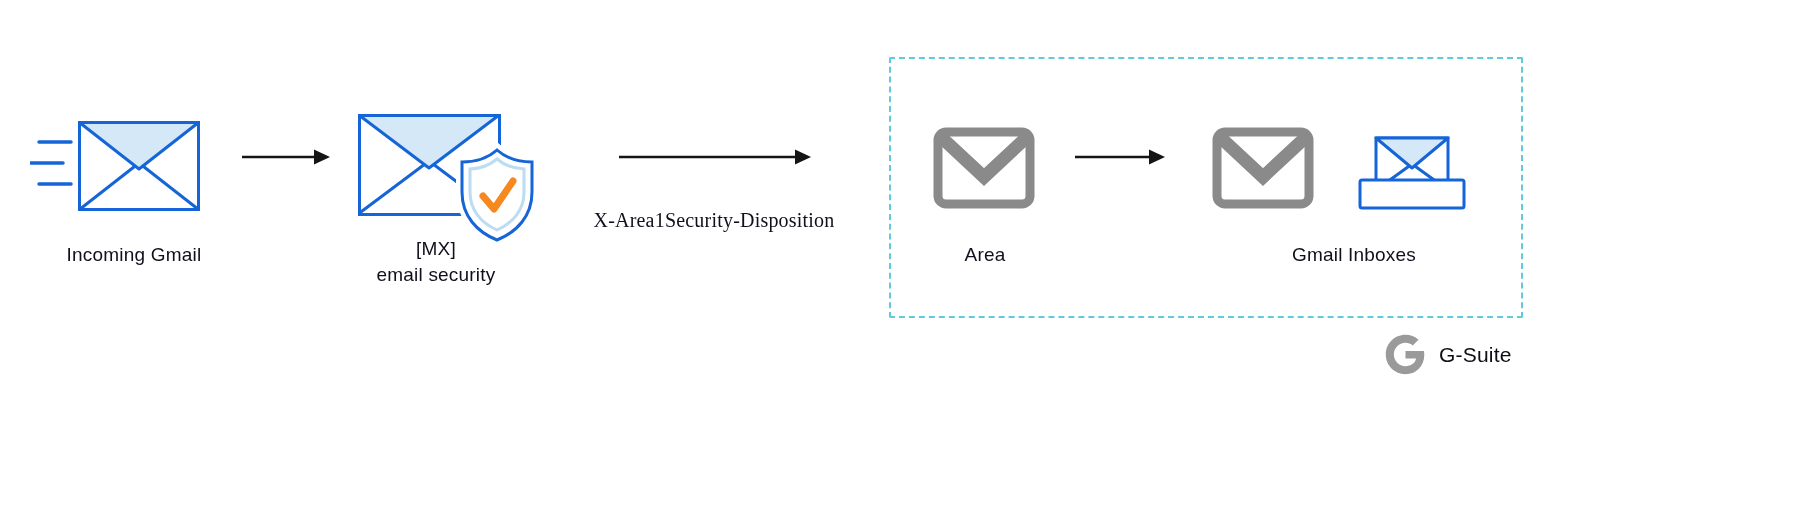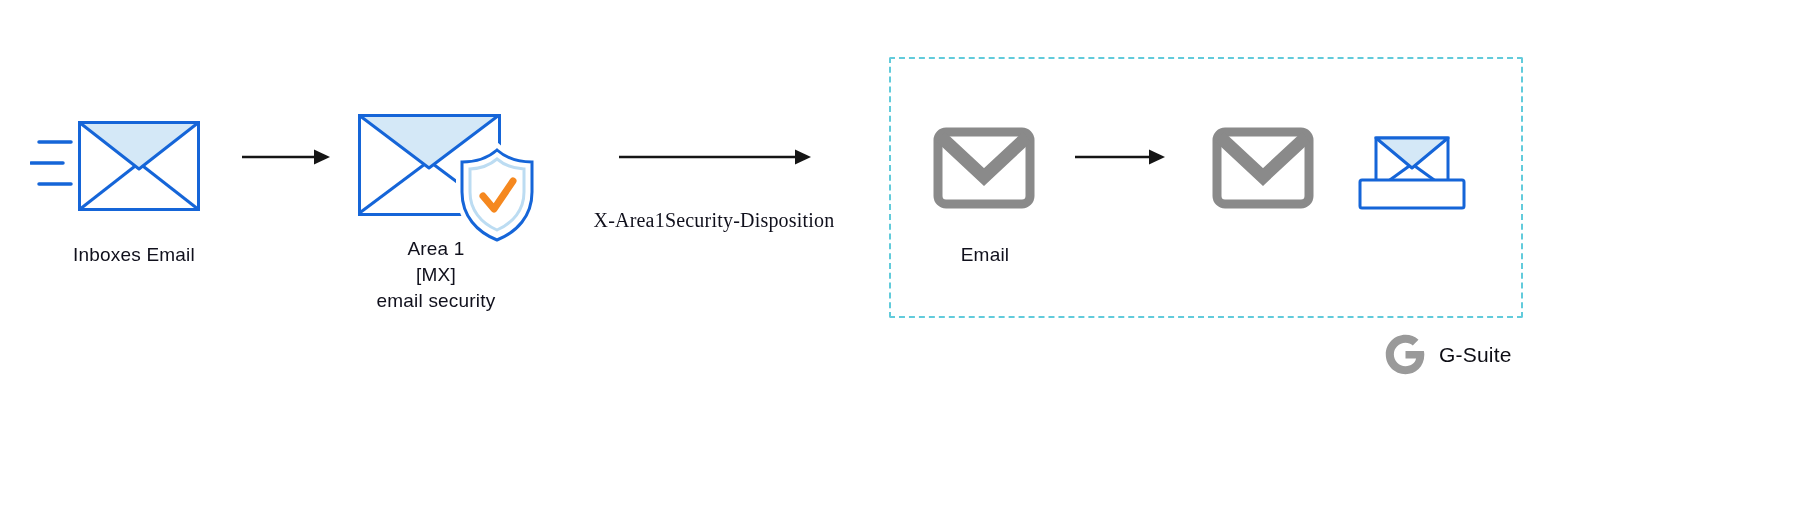--- a/index.html
+++ b/index.html
@@ -60,21 +60,21 @@
     <line x1="9" y1="50" x2="41" y2="50" stroke="var(--blue)" stroke-width="3.5" stroke-linecap="round"></line>
   </svg>
 
   <svg class="abs" style="left:78px;top:121px;" width="122" height="90" viewBox="0 0 122 90">
     <rect x="1.5" y="1.5" width="119" height="87" fill="#ffffff" stroke="var(--blue)" stroke-width="3"></rect>
     <line x1="1.5" y1="88.5" x2="61" y2="42" stroke="var(--blue)" stroke-width="3"></line>
     <line x1="120.5" y1="88.5" x2="61" y2="42" stroke="var(--blue)" stroke-width="3"></line>
     <polygon points="1.5,1.5 120.5,1.5 61,48" fill="var(--blue-fill)" stroke="var(--blue)" stroke-width="3" stroke-linejoin="round"></polygon>
   </svg>
 
-  <div class="abs label" style="left:28px;top:242px;width:212px;">Inboxes Email</div>
+  <div class="abs label" style="left:28px;top:242px;width:212px;">Incoming Gmail</div>
 
   <svg class="abs" style="left:240px;top:144px;" width="92" height="26" viewBox="0 0 92 26">
     <line x1="2" y1="13" x2="76" y2="13" stroke="var(--arrow)" stroke-width="2.6"></line>
     <polygon points="74,5.5 90,13 74,20.5" fill="var(--arrow)"></polygon>
   </svg>
 
   <svg class="abs" style="left:358px;top:112px;" width="182" height="134" viewBox="0 0 182 134">
     <g transform="translate(0,2)">
       <rect x="1.5" y="1.5" width="140" height="99" fill="#ffffff" stroke="var(--blue)" stroke-width="3"></rect>
       <line x1="1.5" y1="99" x2="71" y2="47" stroke="var(--blue)" stroke-width="3"></line>
@@ -83,40 +83,39 @@
     </g>
     <g transform="translate(100,36)">
       <path d="M39,2 C48,10 60,14 74,14 L74,44 C74,68 59,84 39,92 C19,84 4,68 4,44 L4,14 C18,14 30,10 39,2 Z" fill="#ffffff" stroke="#ffffff" stroke-width="12"></path>
       <path d="M39,2 C48,10 60,14 74,14 L74,44 C74,68 59,84 39,92 C19,84 4,68 4,44 L4,14 C18,14 30,10 39,2 Z" fill="#ffffff" stroke="var(--blue)" stroke-width="3"></path>
       <path d="M39,11 C46,17 56,20.5 66,21 L66,44 C66,62 55,75 39,82 C23,75 12,62 12,44 L12,21 C22,20.5 32,17 39,11 Z" fill="none" stroke="#bcdcf2" stroke-width="3"></path>
       <path d="M25,48 L36,61 L55,33" fill="none" stroke="var(--orange)" stroke-width="7" stroke-linecap="round" stroke-linejoin="round"></path>
     </g>
   </svg>
 
   <div class="abs label" style="left:347px;top:236px;width:178px;">
-    <div>Area 1</div>
     <div>[MX]</div>
     <div>email security</div>
   </div>
 
   <svg class="abs" style="left:617px;top:144px;" width="196" height="26" viewBox="0 0 196 26">
     <line x1="2" y1="13" x2="180" y2="13" stroke="var(--arrow)" stroke-width="2.6"></line>
     <polygon points="178,5.5 194,13 178,20.5" fill="var(--arrow)"></polygon>
   </svg>
 
   <div class="abs edge-label" style="left:566px;top:209px;width:296px;">X-Area1Security-Disposition</div>
 
   <div class="abs boundary" style="left:889px;top:57px;width:630px;height:257px;"></div>
 
   <svg class="abs" style="left:933px;top:127px;" width="102" height="82" viewBox="0 0 102 82">
     <rect x="5" y="5" width="92" height="72" rx="8" fill="#ffffff" stroke="var(--gray)" stroke-width="9"></rect>
     <path d="M8,10 L51,50 L94,10" fill="none" stroke="var(--gray)" stroke-width="13" stroke-linecap="butt"></path>
   </svg>
 
-  <div class="abs label" style="left:925px;top:242px;width:120px;">Email</div>
+  <div class="abs label" style="left:925px;top:242px;width:120px;">Area</div>
 
   <svg class="abs" style="left:1073px;top:144px;" width="94" height="26" viewBox="0 0 94 26">
     <line x1="2" y1="13" x2="78" y2="13" stroke="var(--arrow)" stroke-width="2.6"></line>
     <polygon points="76,5.5 92,13 76,20.5" fill="var(--arrow)"></polygon>
   </svg>
 
   <svg class="abs" style="left:1212px;top:127px;" width="102" height="82" viewBox="0 0 102 82">
     <rect x="5" y="5" width="92" height="72" rx="8" fill="#ffffff" stroke="var(--gray)" stroke-width="9"></rect>
     <path d="M8,10 L51,50 L94,10" fill="none" stroke="var(--gray)" stroke-width="13" stroke-linecap="butt"></path>
   </svg>
@@ -124,20 +123,21 @@
   <svg class="abs" style="left:1356px;top:136px;" width="112" height="76" viewBox="0 0 112 76">
     <g transform="translate(20,2)">
       <rect x="0" y="0" width="72" height="52" fill="#ffffff" stroke="var(--blue)" stroke-width="3"></rect>
       <line x1="0" y1="52" x2="36" y2="26" stroke="var(--blue)" stroke-width="3"></line>
       <line x1="72" y1="52" x2="36" y2="26" stroke="var(--blue)" stroke-width="3"></line>
       <polygon points="0,0 72,0 36,30" fill="var(--blue-fill)" stroke="var(--blue)" stroke-width="3" stroke-linejoin="round"></polygon>
     </g>
     <rect x="4" y="44" width="104" height="28" rx="2" fill="#ffffff" stroke="var(--blue)" stroke-width="3"></rect>
   </svg>
 
+  <div class="abs label" style="left:1252px;top:242px;width:204px;">Gmail Inboxes</div>
 
   <div class="abs brand" style="left:1384px;top:333px;">
     <svg width="43" height="43" viewBox="0 0 48 48">
       <path fill="#9a9a9a" d="M44.5 20H24v8.5h11.8C34.7 33.9 30.1 37 24 37c-7.2 0-13-5.8-13-13s5.8-13 13-13c3.1 0 5.9 1.1 8.1 2.9l6.4-6.4C34.6 4.1 29.6 2 24 2 11.8 2 2 11.8 2 24s9.8 22 22 22c11 0 21-8 21-22 0-1.3-.2-2.7-.5-4z"></path>
     </svg>
     <span class="brand-text">G-Suite</span>
   </div>
 
 </div>
 

